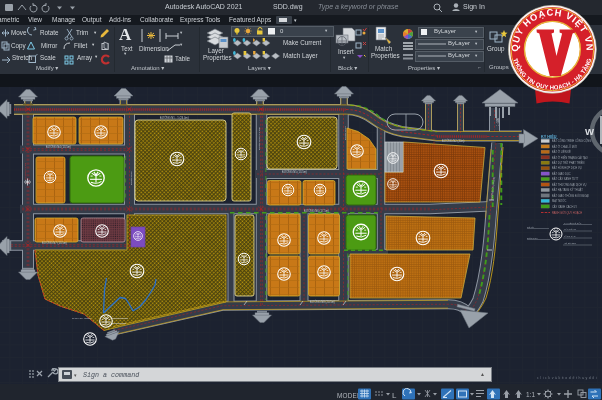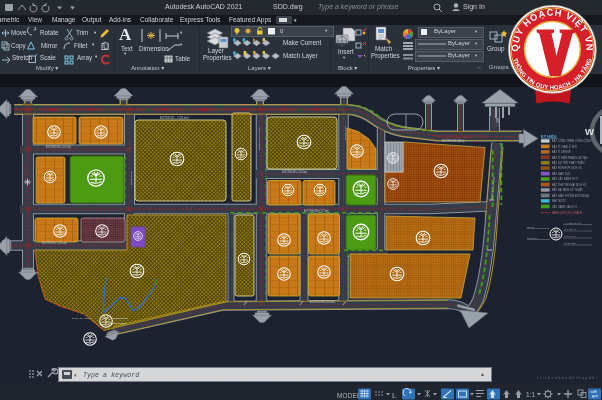--- a/index.html
+++ b/index.html
@@ -558,21 +558,21 @@
         <circle cx="2" cy="9" r="0.9"></circle>
         <circle cx="5" cy="9" r="0.9"></circle>
       </g>
     <path d="M9,3 l5,5 M14,3 l-5,5" stroke="#9aa2ab" stroke-width="1.2"></path>
     <path d="M20,9 l5,-5 m0,0 a2.5 2.5 0 1 0 3,-3 l-1.5,2 -1.5,-1.5 2,-1.5 a2.5 2.5 0 0 0 -3,3" stroke="#9aa2ab" stroke-width="1.3" fill="none"></path>
   </svg>
   <div id="cmdfield">
     <span class="abs" style="left:3px;top:2px;width:10px;height:9px;background:#474e58;border-radius:1px"></span>
     <span class="abs" style="left:5px;top:4px;width:6px;height:3px;background:#cfd3d8"></span>
     <span class="abs" style="left:15px;top:4px;font-size:5px;color:#555">▾</span>
-    <span class="abs" style="left:24px;top:2.5px;font-size:6.7px;color:#474e58;font-style:italic;font-family:'Liberation Mono',monospace">Type a keyword</span>
+    <span class="abs" style="left:24px;top:2.5px;font-size:6.7px;color:#474e58;font-style:italic;font-family:'Liberation Mono',monospace">Sign a command</span>
     <span class="abs" style="left:421px;top:3px;font-size:5px;color:#555">▲</span>
   </div>
 </div>
 <span class="abs" style="left:537px;top:376px;font-size:3.5px;color:#737b86;letter-spacing:0.3px">c l i c k   v à   k é o   đ ể   t h a y   đ ổ i</span>
 <div id="statusbar" class="abs">
 <svg width="602" height="16" viewBox="0 0 602 16">
   <text x="337" y="13.5" font-size="6.4" fill="#b4b9bf" letter-spacing="0.2">MODEL</text>
   <g>
     <rect x="358" y="4.5" width="13" height="11" rx="1" fill="#2f72b8"></rect>
     <g stroke="#cfe2f4" stroke-width="0.8">

